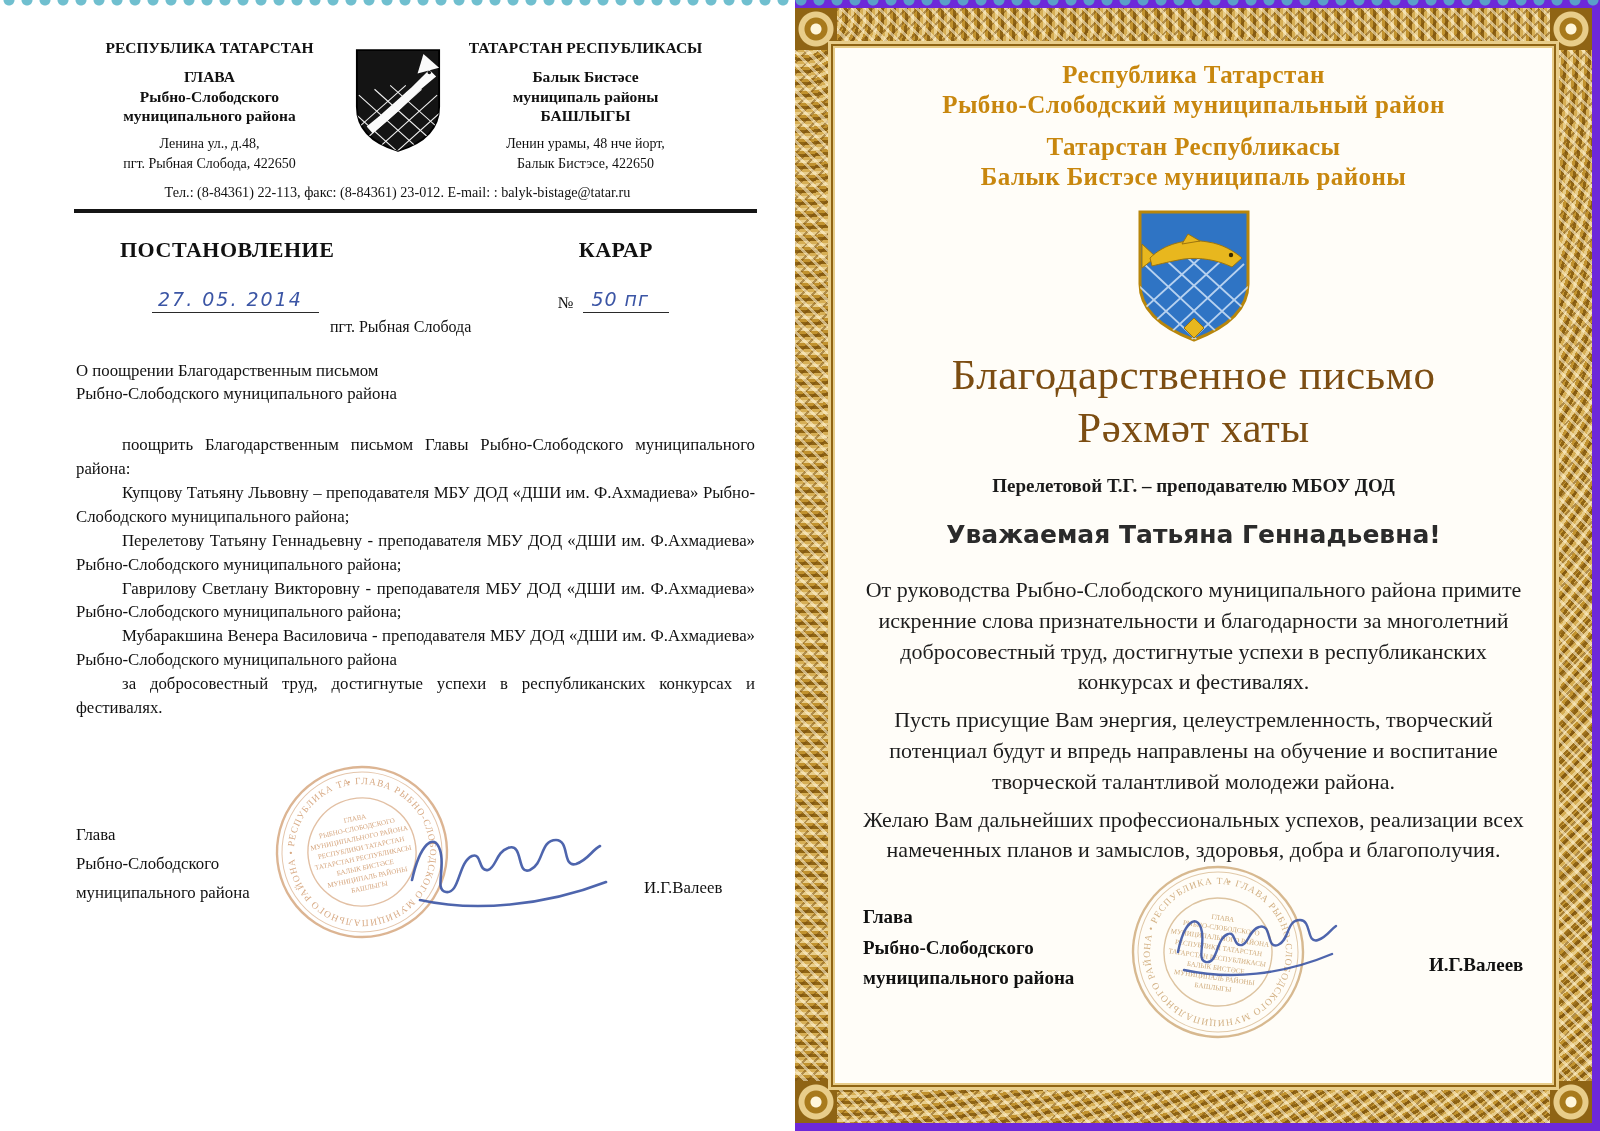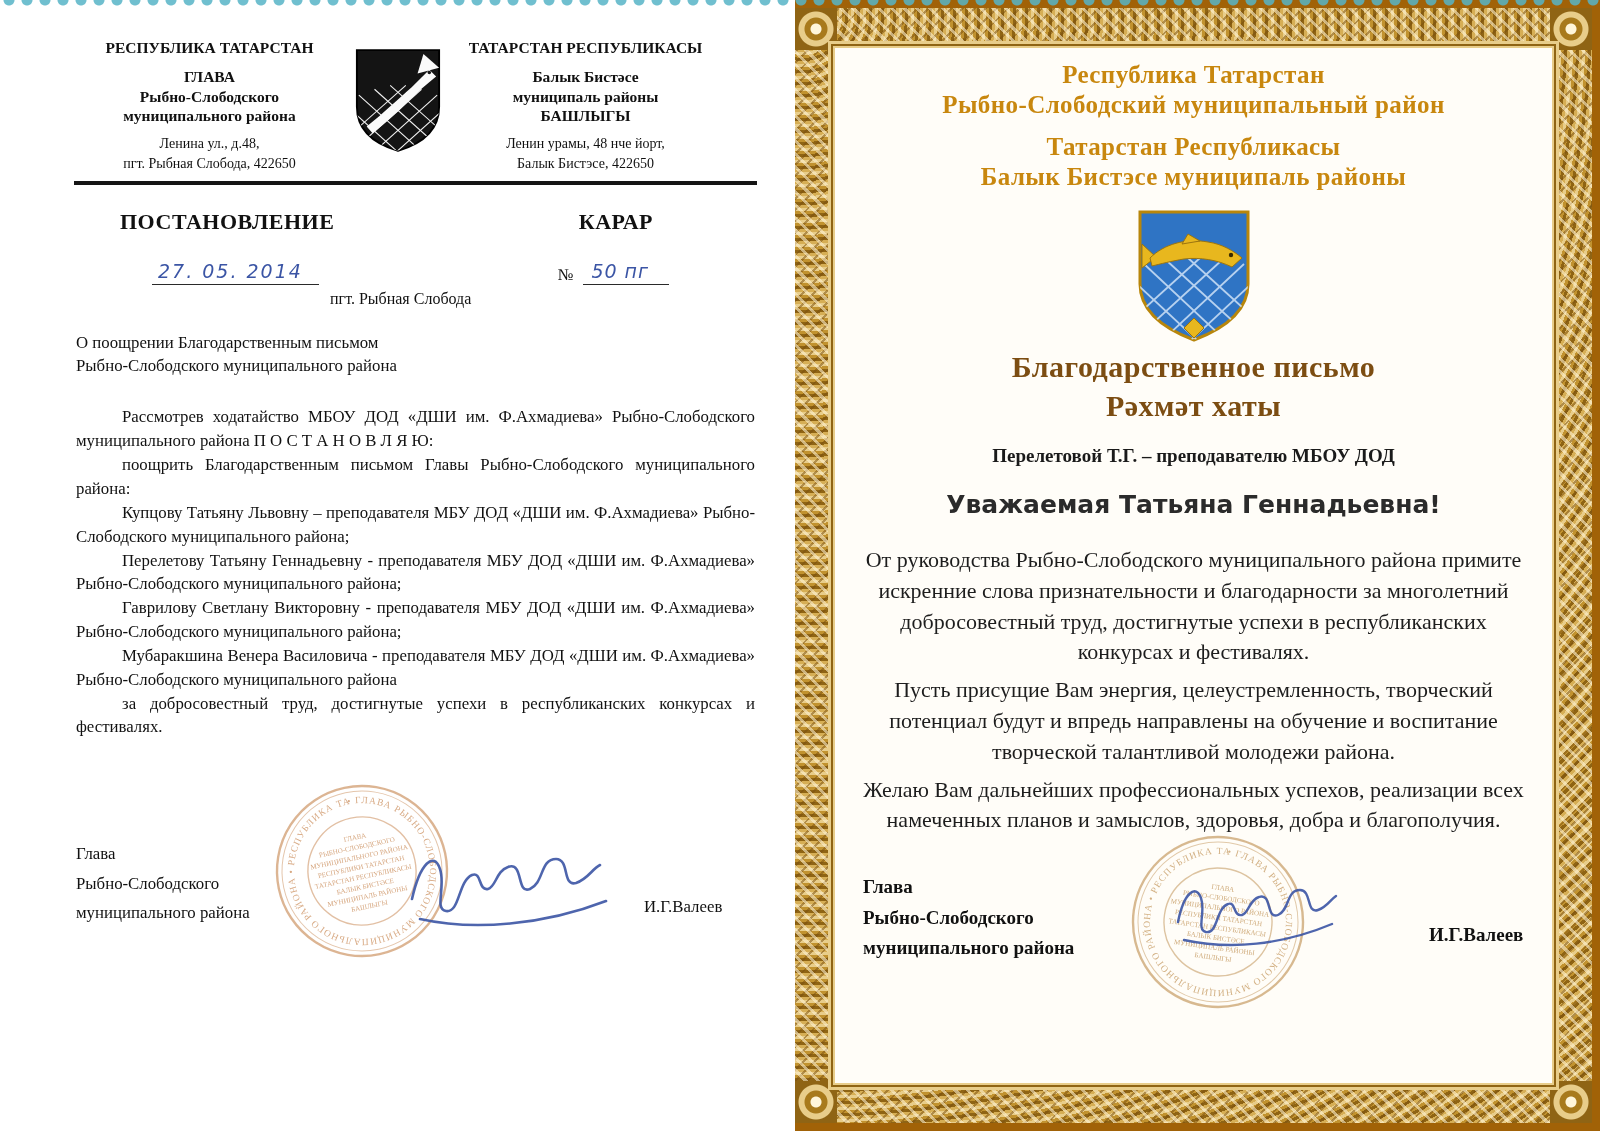--- a/index.html
+++ b/index.html
@@ -1,20 +1,20 @@
 <!DOCTYPE html>
 <html><head>
 <meta charset="utf-8">
 <style>
   html,body{margin:0;padding:0;}
   body{
     width:1600px;height:1131px;position:relative;overflow:hidden;
     background:#ffffff;font-family:"Liberation Serif",serif;color:#111;
   }
-  .page{position:absolute;inset:0;background:#a16207;}
+  .page{position:absolute;inset:0;background:#6d28d9;}
   
   .top-lace{
     position:absolute;top:0;left:0;right:0;height:10px;z-index:50;
     background:radial-gradient(circle at 9px 0px,#57b4c6 0 5px,rgba(0,0,0,0) 6px);
     background-size:18px 10px;background-repeat:repeat-x;opacity:.85;
   }
 
   
   .doc-left{position:absolute;left:0;top:0;width:795px;height:1131px;background:#fff;}
   .letterhead{display:flex;justify-content:center;align-items:flex-start;gap:16px;margin-top:38px;}
@@ -62,21 +62,21 @@
   }
   .corner.tl{left:0;top:0;} .corner.tr{right:0;top:0;} .corner.bl{left:0;bottom:0;} .corner.br{right:0;bottom:0;}
   .cert-inner{
     position:absolute;inset:36px;z-index:2;background:#fffdf8;
     border:2px solid #8f6414;box-shadow:0 0 0 3px #e8cd8a, inset 0 0 0 2px #e8cd8a;
     padding:14px 26px 0 26px;box-sizing:border-box;overflow:hidden;text-align:center;
   }
   .cert-h{font-weight:bold;font-size:25px;color:#c8870e;letter-spacing:.4px;line-height:1.2;}
   .cert-h.tat-first{margin-top:12px;}
   .cert-crest{margin:14px auto 0 auto;width:120px;height:140px;}
-  .cert-title{font-weight:bold;font-size:30px;color:#7c4d12;line-height:1.15;margin-top:4px;letter-spacing:.5px;}
+  .cert-title{font-weight:normal;font-size:43px;color:#7c4d12;line-height:1.15;margin-top:4px;letter-spacing:.5px;}
   .cert-recipient{font-weight:bold;font-size:19px;color:#1a1a1a;line-height:1.32;}
   .cert-recipient.first{margin-top:20px;}
   .cert-salutation{font-family:"DejaVu Sans",sans-serif;font-weight:bold;font-size:25px;color:#2b2b2b;margin-top:22px;}
   .cert-body{margin-top:26px;font-family:Liberation Serif, serif;font-size:22px;color:#1d1d1d;line-height:1.4;}
   .cert-body p{margin:0 0 7px 0;}
   .cert-sig{position:relative;margin-top:30px;height:118px;text-align:left;}
   .cert-sig-title{position:absolute;left:4px;top:6px;font-weight:bold;font-size:19px;line-height:1.6;color:#111;}
   .stamp-right{left:269px;top:-34px;transform:rotate(8deg);opacity:.85;}
   .sig-svg-right{left:305px;top:-6px;width:180px;height:100px;}
   .cert-sig-name{position:absolute;left:570px;top:58px;font-weight:bold;font-size:19px;}
@@ -127,20 +127,21 @@
       <div class="lh-col">
         <div class="lh-b">ТАТАРСТАН РЕСПУБЛИКАСЫ</div>
         <div class="lh-b lh-gap">Балык Бистәсе</div>
         <div class="lh-b">муниципаль районы</div>
         <div class="lh-b">БАШЛЫГЫ</div>
         <div class="lh-a first">Ленин урамы, 48 нче йорт,</div>
         <div class="lh-a">Балык Бистэсе, 422650</div>
       </div>
     </header>
 
+    <div class="contacts">Тел.: (8-84361) 22-113, факс: (8-84361) 23-012. E-mail: : balyk-bistage@tatar.ru</div>
     <div class="rule"></div>
 
     <div class="doc-types">
       <span class="ru">ПОСТАНОВЛЕНИЕ</span>
       <span class="tat">КАРАР</span>
     </div>
 
     <div class="date-row">
       <span class="hand date-hand">27. 05. 2014</span>
       <span class="num">
@@ -148,21 +149,20 @@
         <span class="hand num-val">50 пг</span>
       </span>
     </div>
 
     <div class="place">пгт. Рыбная Слобода</div>
 
     <div class="subject pre">О поощрении Благодарственным письмом
 Рыбно-Слободского муниципального района</div>
 
     <div class="decree-body">
-      <p>Рассмотрев ходатайство МБОУ ДОД «ДШИ им. Ф.Ахмадиева» Рыбно-Слободского муниципального района  П О С Т А Н О В Л Я Ю:</p>
       <p>поощрить Благодарственным письмом Главы Рыбно-Слободского муниципального района:</p>
       <p>Купцову Татьяну Львовну – преподавателя МБУ ДОД «ДШИ им. Ф.Ахмадиева» Рыбно-Слободского муниципального района;</p>
       <p>Перелетову Татьяну Геннадьевну - преподавателя МБУ ДОД «ДШИ им. Ф.Ахмадиева» Рыбно-Слободского муниципального района;</p>
       <p>Гаврилову Светлану Викторовну - преподавателя МБУ ДОД «ДШИ им. Ф.Ахмадиева» Рыбно-Слободского муниципального района;</p>
       <p>Мубаракшина Венера Василовича - преподавателя МБУ ДОД «ДШИ им. Ф.Ахмадиева» Рыбно-Слободского муниципального района</p>
       <p>за добросовестный труд, достигнутые успехи в республиканских конкурсах и фестивалях.</p>
     </div>
 
     <div class="sig-area">
       <div class="sig-title pre">Глава

